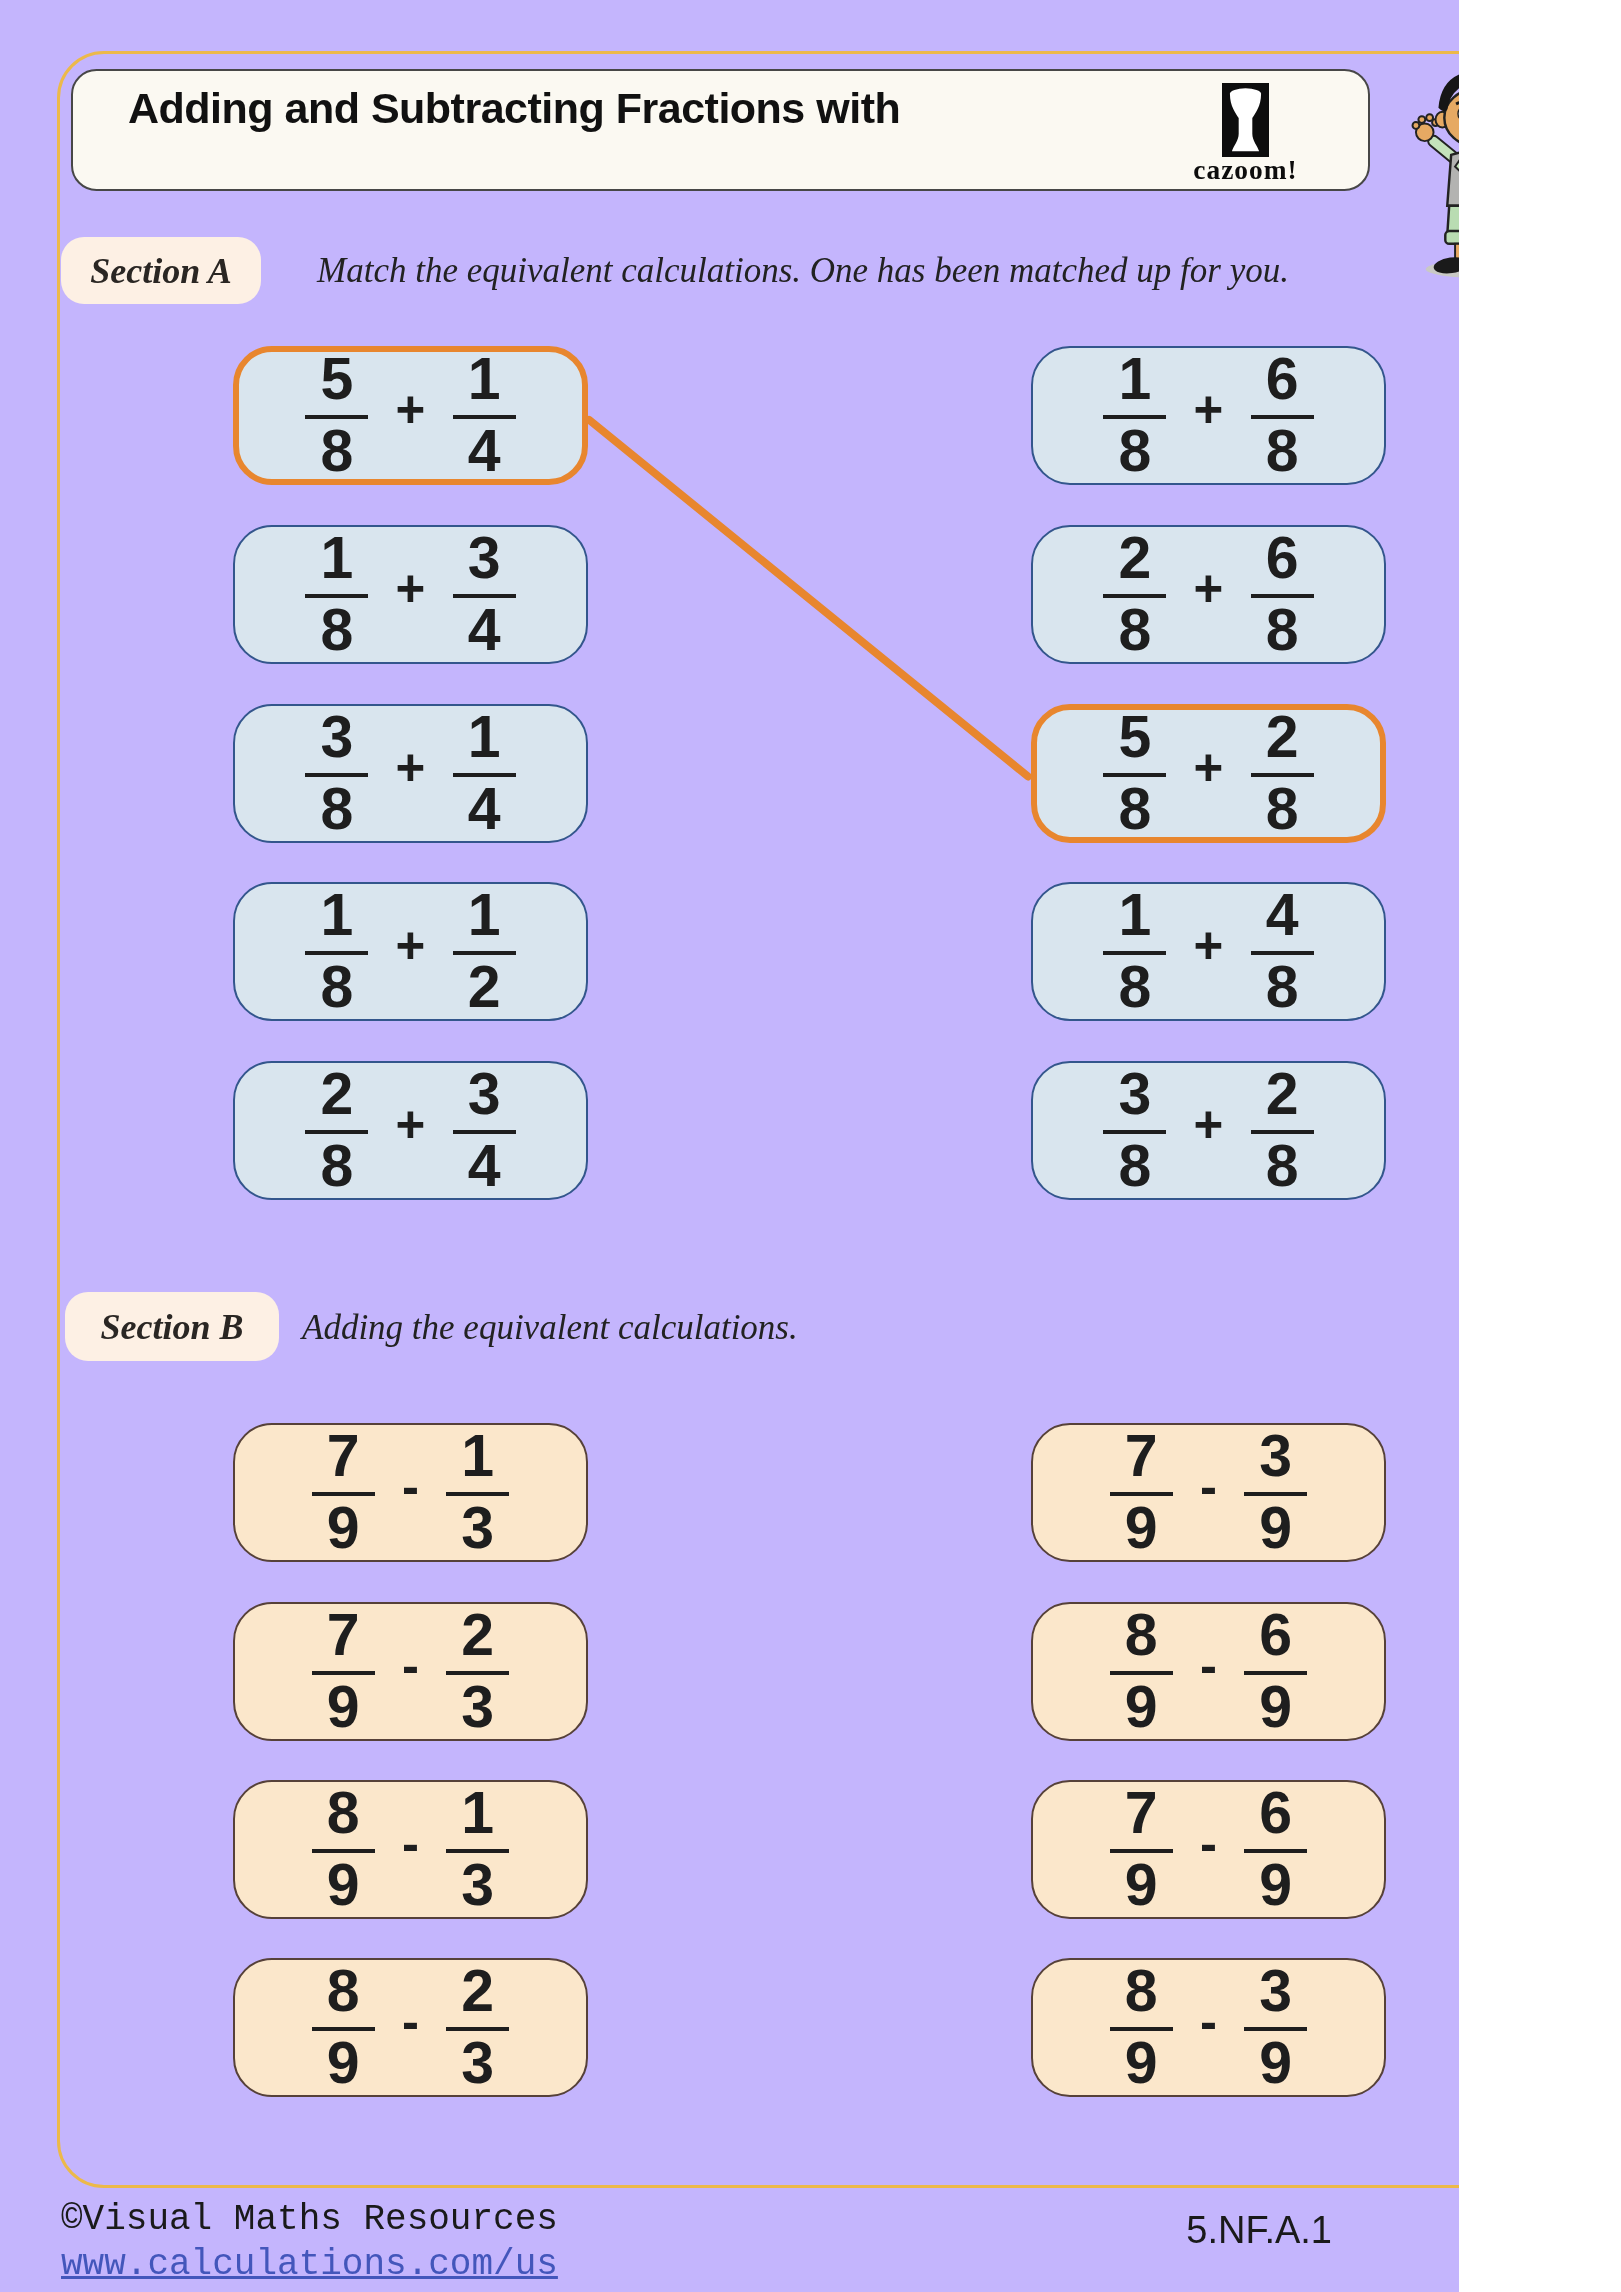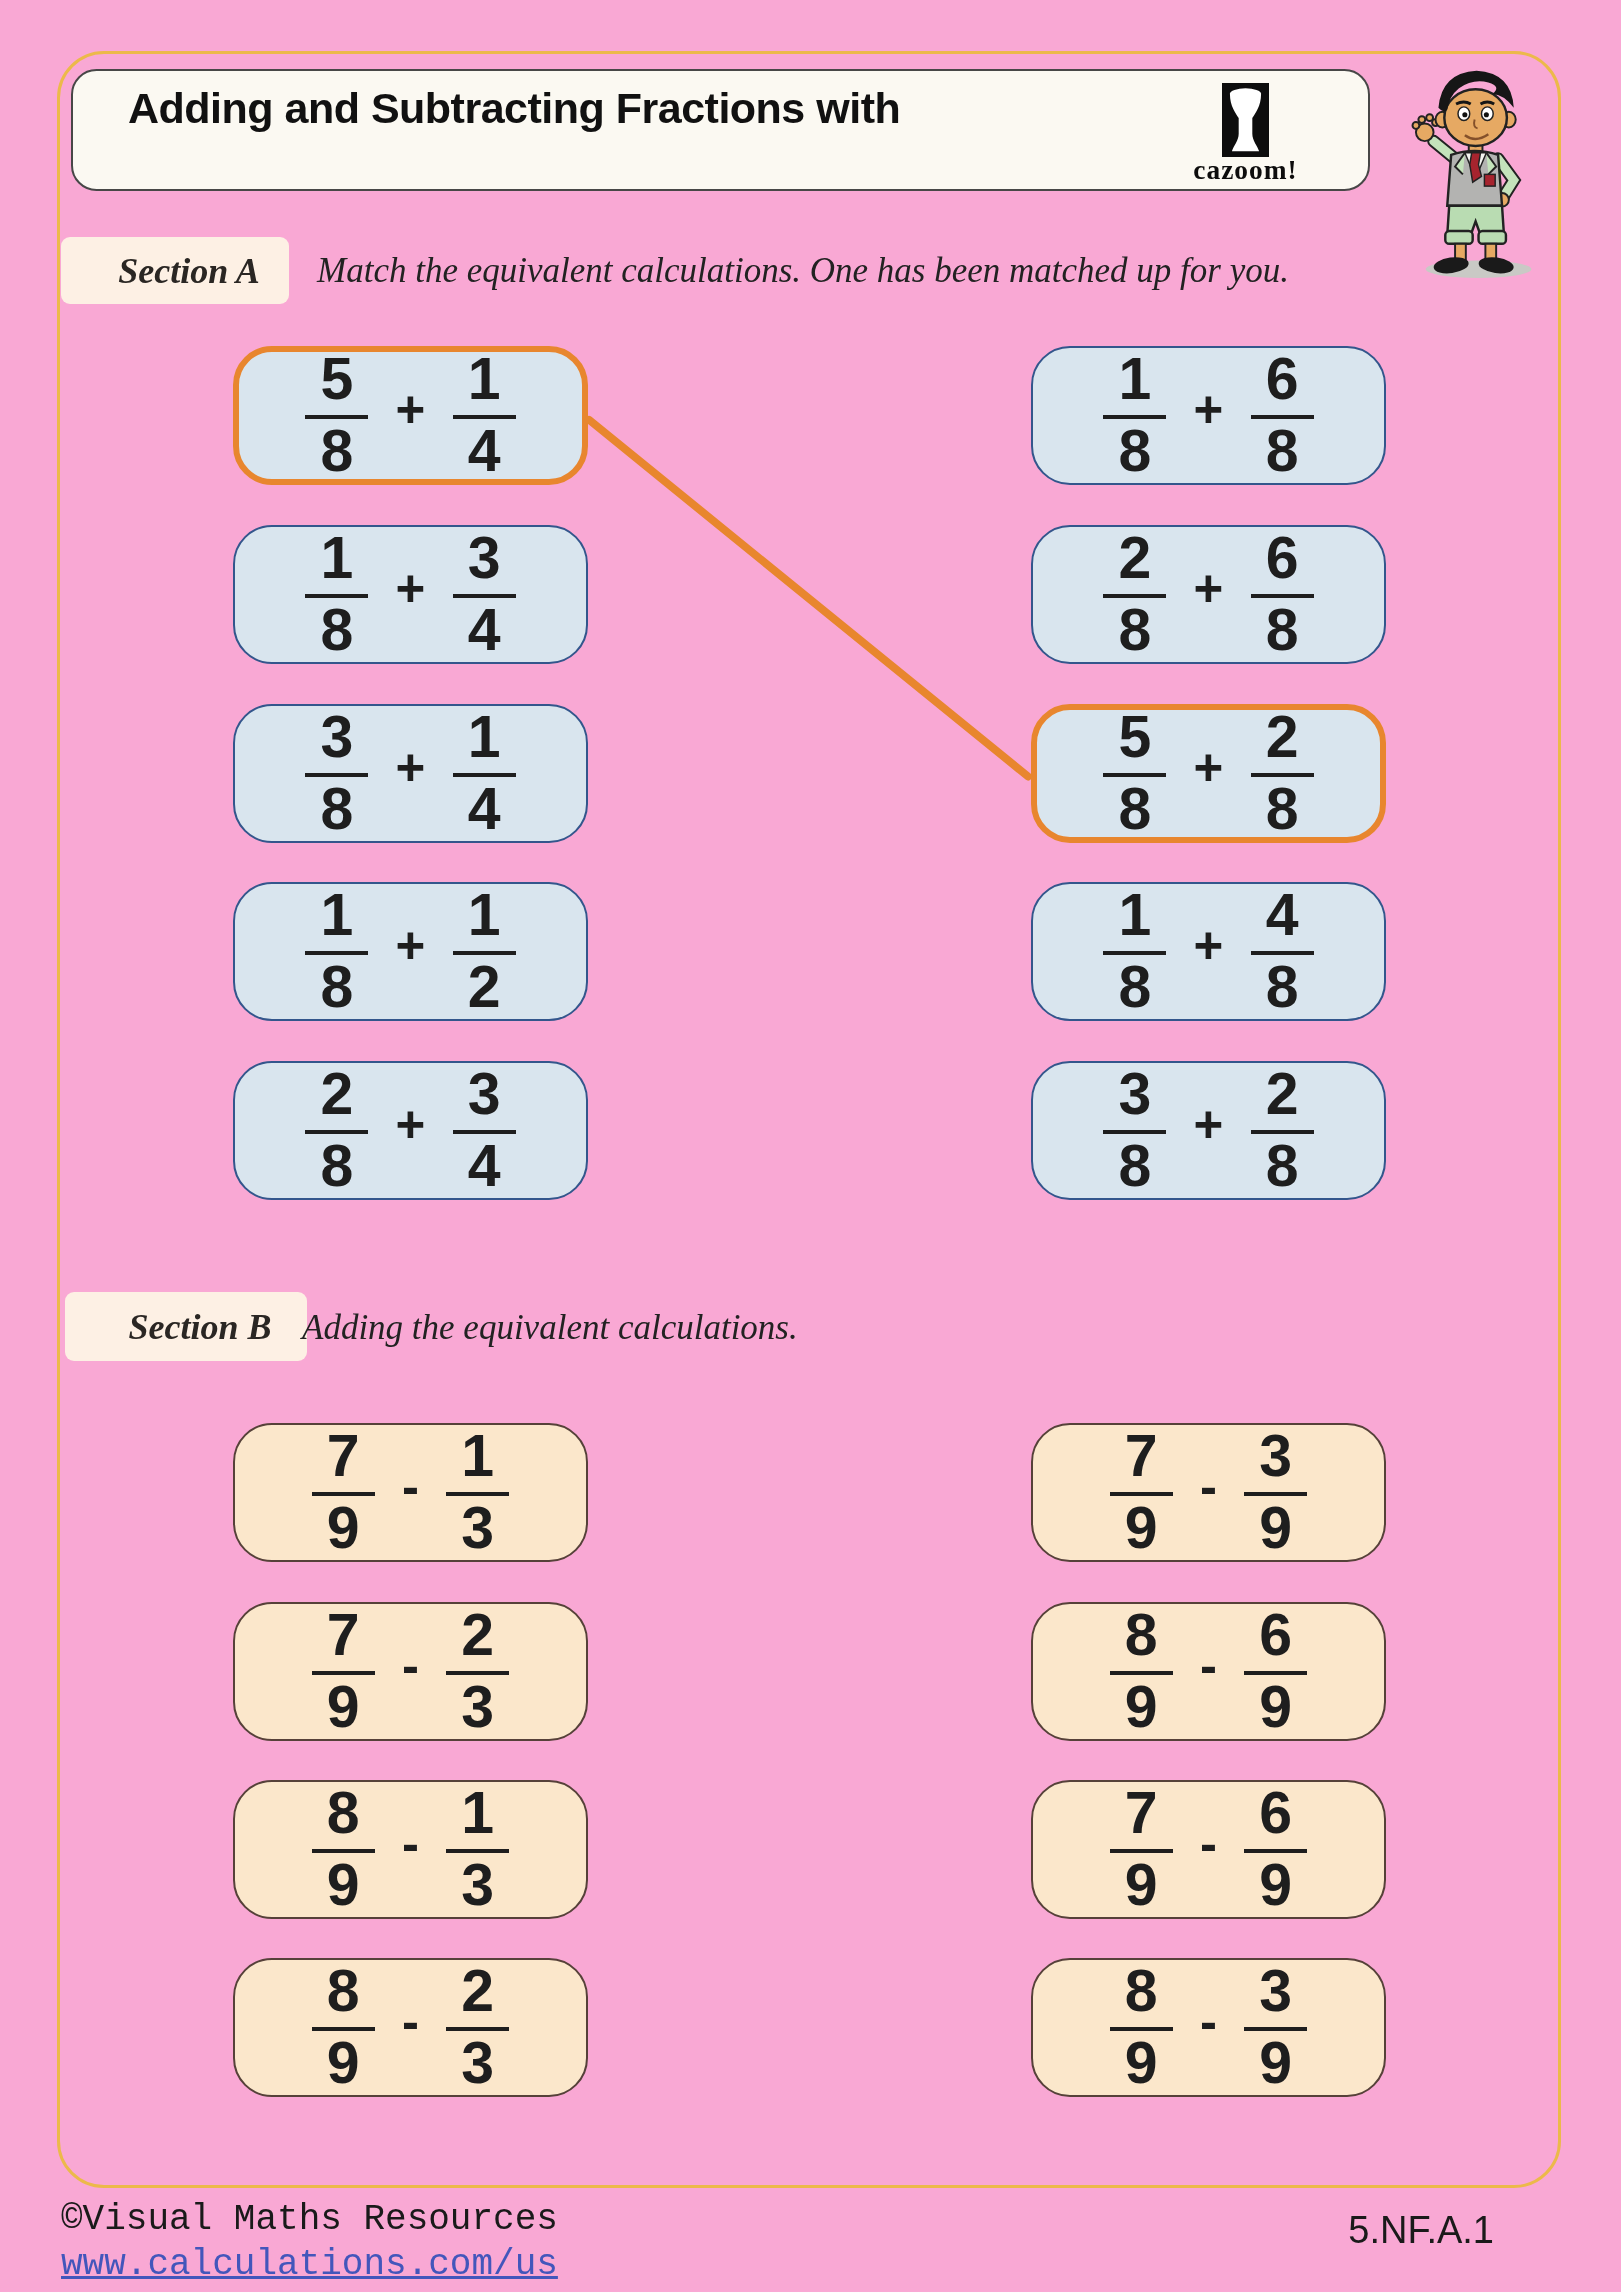--- a/index.html
+++ b/index.html
@@ -1,36 +1,36 @@
 <!DOCTYPE html>
 <html><head>
 <meta charset="utf-8">
 <style>
   html,body{margin:0;padding:0;background:#ffffff;}
-  .page{position:relative;width:1621px;height:2293px;background:#f9a8d4;
+  .page{position:relative;width:1459px;height:2293px;background:#c4b5fd;
         font-family:"Liberation Sans",sans-serif;overflow:hidden;color:#1d1d1d;}
 
   .gold-frame{position:absolute;left:57px;top:51px;width:1498px;height:2131px;
         border:3.9px solid #ecb94a;border-radius:47px;background:transparent;}
 
   .header-box{position:absolute;left:71px;top:69px;width:1299px;height:122px;
         background:#fbf9f2;border:2.9px solid #474747;border-radius:25.5px;box-sizing:border-box;}
   .title{position:absolute;left:55px;top:11.8px;font-weight:bold;font-size:43px;line-height:1.18;
         letter-spacing:-0.5px;color:#111;}
 
   .logo{position:absolute;right:59px;top:11.8px;width:127px;text-align:center;}
   .logo-mark{width:47px;height:74px;margin:0 auto;background:#0d0d0d;display:block;}
   .logo-text{font-family:"Liberation Serif",serif;font-weight:bold;font-size:27.4px;color:#0d0d0d;
         letter-spacing:1px;margin-top:-2px;}
 
   .mascot{position:absolute;left:1394px;top:57px;width:173px;height:223px;}
 
-  .section-chip{position:absolute;background:#fdf0e4;border-radius:9px;
+  .section-chip{position:absolute;background:#fdf0e4;border-radius:23px;
         display:flex;align-items:center;justify-content:center;
-        font-family:"Liberation Serif",serif;font-weight:bold;font-style:italic;font-size:36px;color:#2a2623;padding-left:28px;}
+        font-family:"Liberation Serif",serif;font-weight:bold;font-style:italic;font-size:36px;color:#2a2623;}
   .chip-a{left:61px;top:237px;width:200px;height:67px;}
   .chip-b{left:65px;top:1292px;width:214px;height:69px;}
   .instruction{position:absolute;font-family:"Liberation Serif",serif;font-style:italic;
         font-size:35px;color:#222;white-space:nowrap;}
   .instr-a{left:290px;top:251px;margin-left:27px;}
   .instr-b{left:302px;top:1308px;}
 
   .box{position:absolute;width:355px;height:139px;box-sizing:border-box;border-radius:39px;}
   .box.blue{background:#d9e5ee;border:2.9px solid #33568c;}
   .box.peach{background:#fbe7cb;border:2.9px solid #564139;}

